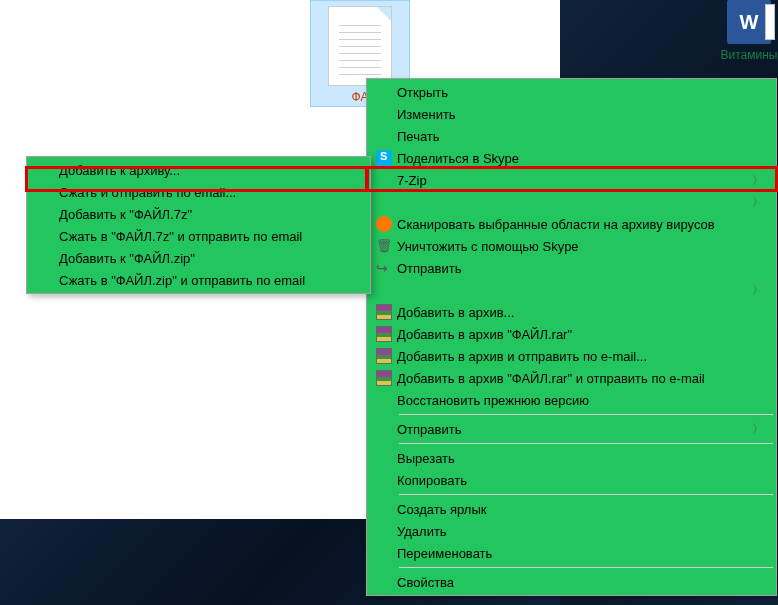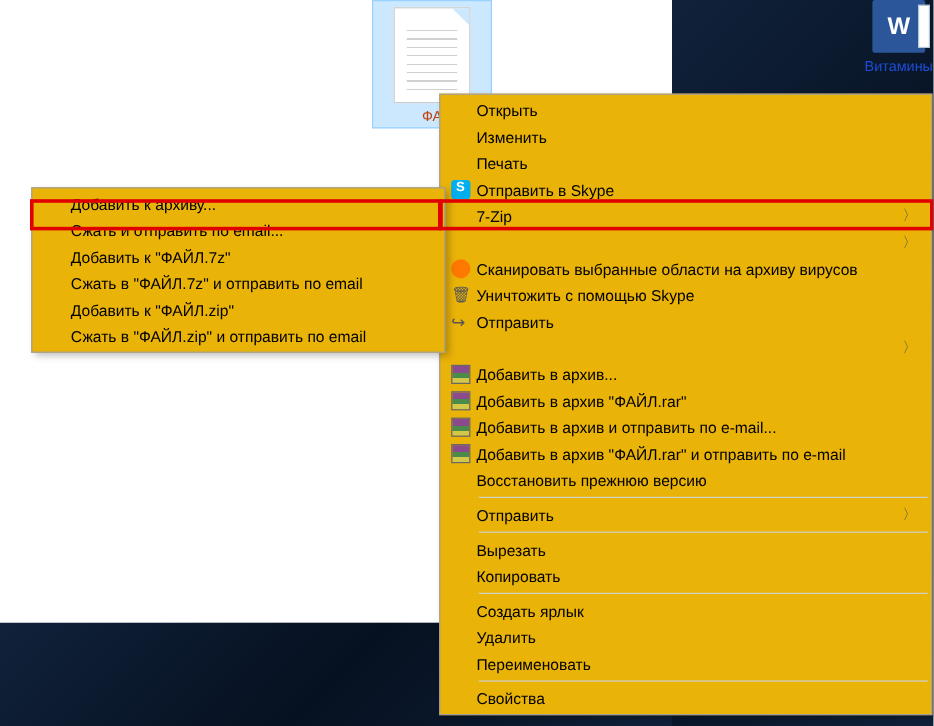--- a/index.html
+++ b/index.html
@@ -65,26 +65,26 @@
     background: #2b579a;
     border-radius: 2px;
     display: flex; align-items: center; justify-content: center;
     color: #fff; font-weight: bold; font-size: 20px;
     position: relative;
   }
   .word-icon .badge::after{
     content:""; position:absolute; right:-4px; top:4px; bottom:4px; width:8px;
     background:#fff; border:1px solid #b8c5d8;
   }
-  .word-icon .label { color: #1d4ed8; font-size: 12px; }
+  .word-icon .label { color: #15803d; font-size: 12px; }
 
   
   .menu {
     position: absolute;
-    background: #eab308;
+    background: #22c55e;
     border: 1px solid #a0a0a0;
     box-shadow: 3px 3px 6px rgba(0,0,0,0.25);
     padding: 2px;
   }
   .primary-menu { top: 78px; left: 366px; width: 411px; }
   .submenu { top: 156px; left: 26px; width: 345px; }
 
   .menu-item {
     display: flex;
     align-items: center;
@@ -156,21 +156,21 @@
       <span class="text">Изменить</span>
     </div>
   <div class="menu-item">
       <span class="icon-slot"></span>
       <span class="text">Печать</span>
     </div>
   <div class="menu-item">
       <span class="icon-slot">
         <span class="ic ic-skype"></span>
       </span>
-      <span class="text">Отправить в Skype</span>
+      <span class="text">Поделиться в Skype</span>
     </div>
   <div class="menu-item">
       <span class="icon-slot"></span>
       <span class="text">7-Zip</span>
       <span class="arrow">〉</span>
     </div>
   <div class="menu-item">
       <span class="icon-slot"></span>
       <span class="arrow">〉</span>
     </div>

